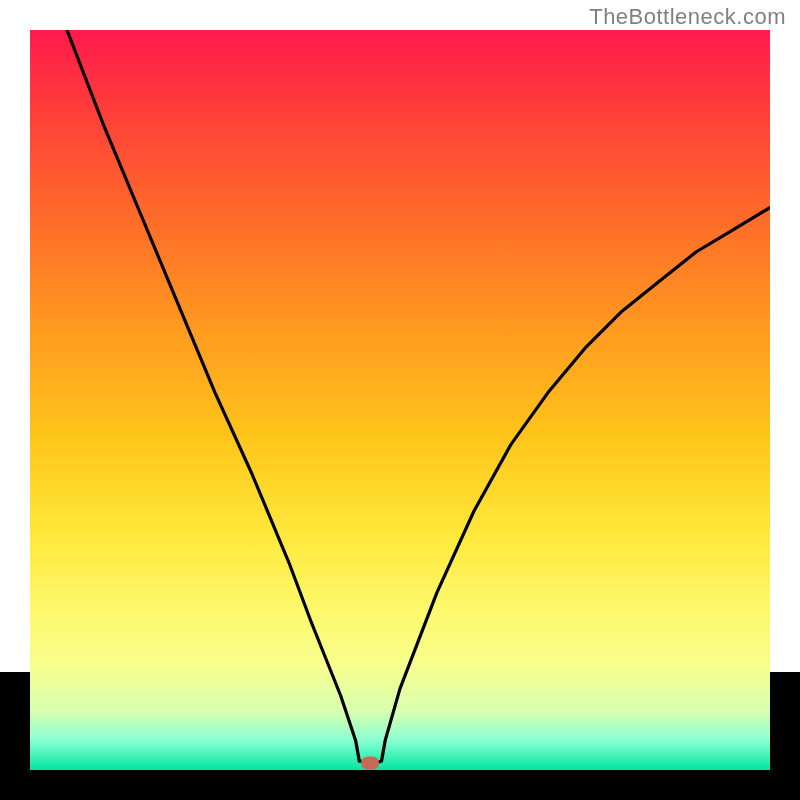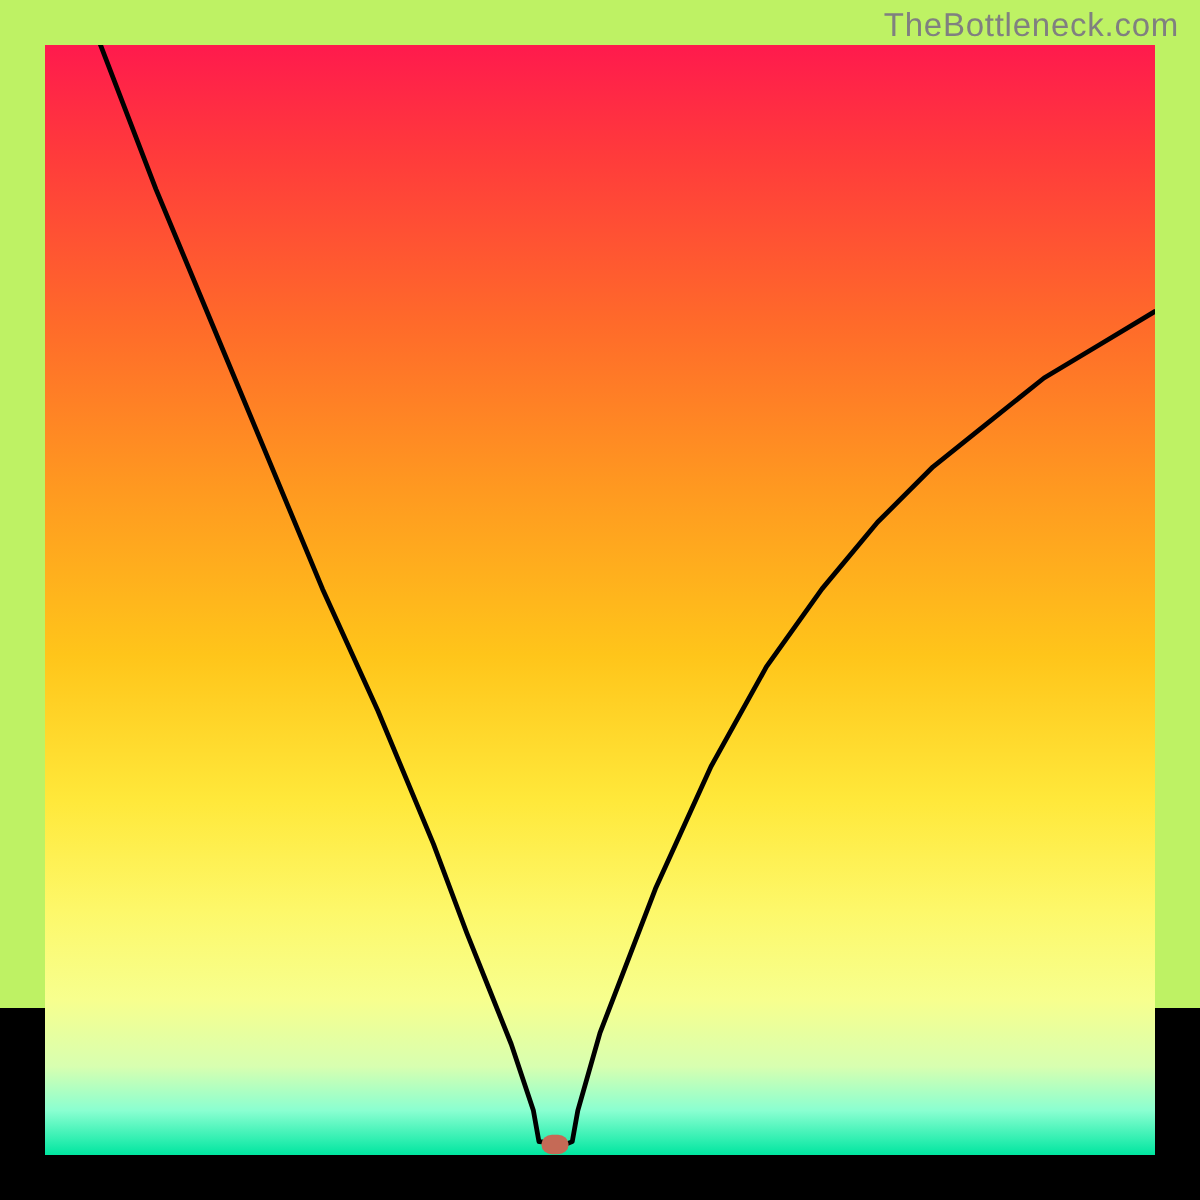--- a/index.html
+++ b/index.html
@@ -9,21 +9,21 @@
     height: 800px;
     background: #000;
     overflow: hidden;
   }
   .frame {
     position: absolute;
     left: 0;
     top: 0;
     width: 800px;
     height: 672px;
-    background: #bef264;
+    background: #ffffff;
   }
   .plot {
     position: absolute;
     left: 30px;
     top: 30px;
     width: 740px;
     height: 740px;
     background: linear-gradient(to bottom,
       #ff1a4d 0%,
       #ff3b3b 10%,

